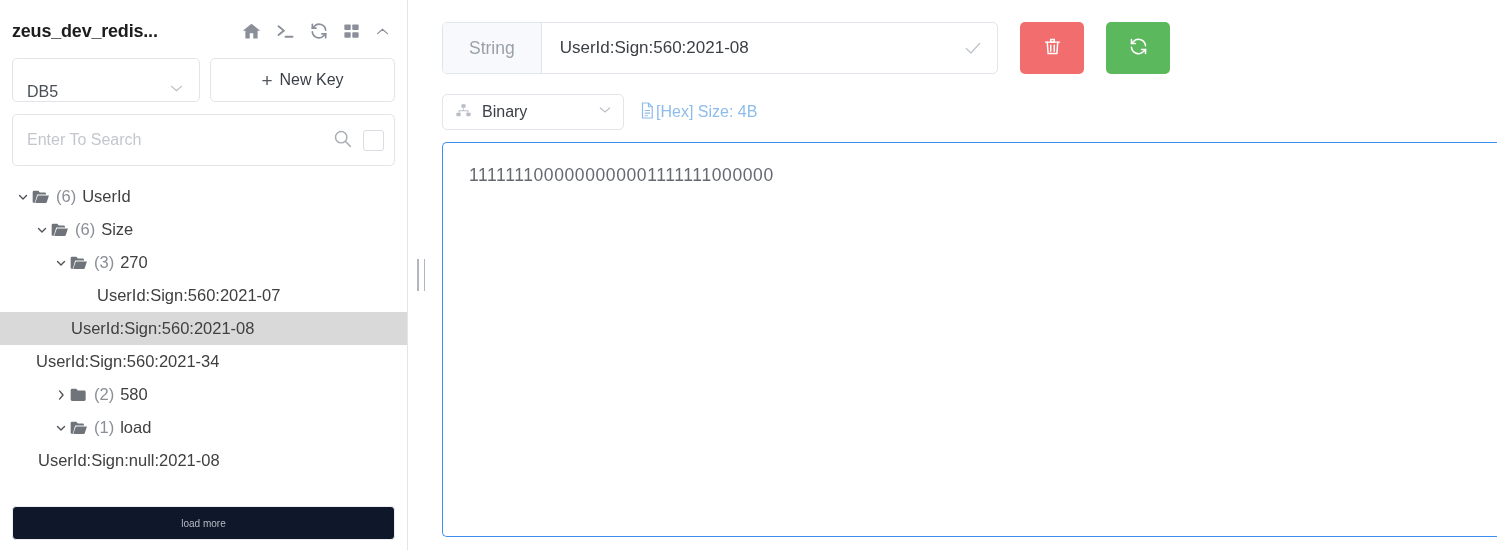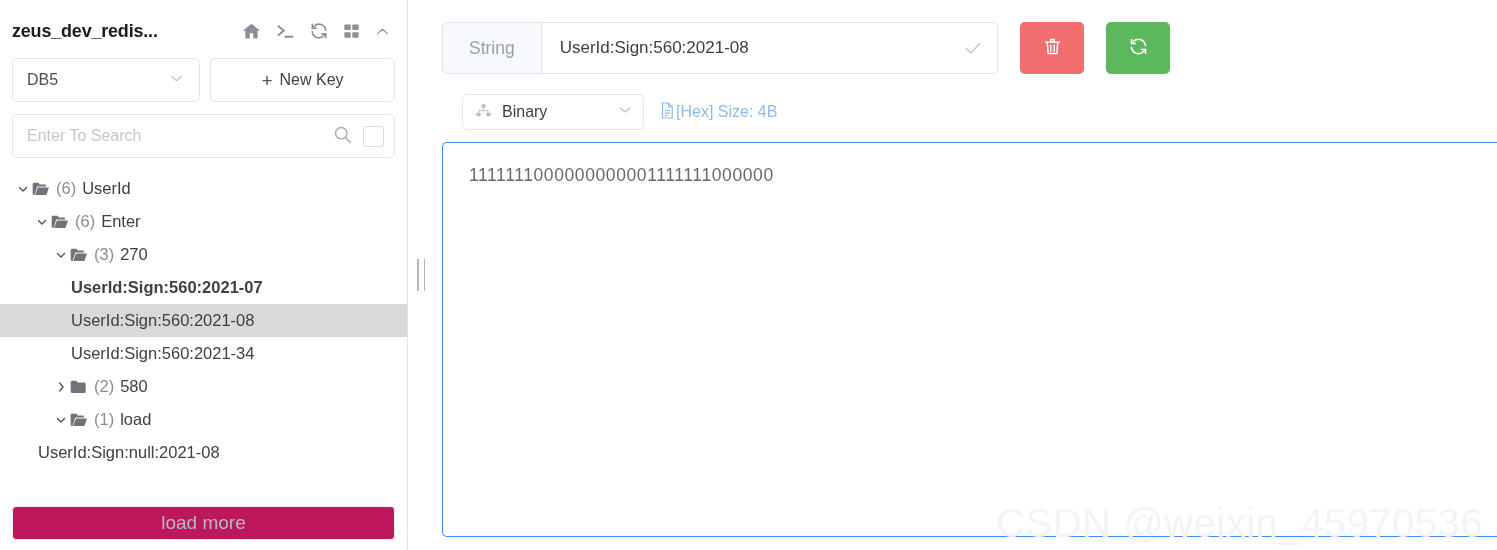--- a/index.html
+++ b/index.html
@@ -33,34 +33,34 @@
     padding-right: 4px;
   }
   .sb-icons .ico { color: #8a8f99; display: flex; align-items: center; cursor: pointer; }
 
   .sb-row2 {
     display: flex; gap: 10px; padding: 6px 12px 0 12px;
   }
   .db-select {
     flex: 0 0 188px; height: 44px;
     border: 1px solid #e2e4e8; border-radius: 5px;
-    display: flex; align-items: center; padding: 0 14px;
+    display: flex; align-items: flex-end; padding: 0 14px;
     font-size: 16px; color: #4a4f57; background: #fff; cursor: pointer;
   }
   .db-select .chev { margin-left: auto; color: #b9bec7; }
   .newkey-btn {
     flex: 1; height: 44px;
     border: 1px solid #e2e4e8; border-radius: 5px;
     display: flex; align-items: center; justify-content: center; gap: 7px;
     font-size: 16px; color: #3a3f47; background: #fff; cursor: pointer;
   }
   .plus { font-size: 19px; color: #53585f; line-height: 1; font-weight: 300; }
 
   .search-wrap {
-    margin: 12px 12px 0 12px; height: 44px;
+    margin: 12px 12px 0 12px; height: 52px;
     border: 1px solid #e2e4e8; border-radius: 5px;
     display: flex; align-items: center; padding: 0 10px 0 14px;
     background: #fff;
   }
   .search-input {
     flex: 1; border: none; outline: none;
     font-size: 16px; color: #3a3f47;
     font-family: "Liberation Sans", sans-serif; background: transparent;
   }
   .search-input::placeholder { color: #c3c7cd; }
@@ -78,21 +78,21 @@
   .tree-row.selected { background: #d9d9d9; }
   .caret { width: 17px; display: flex; justify-content: center; color: #4f5258; flex: 0 0 17px; }
   .folder { margin-right: 5px; display: flex; align-items: center; color: #6f737a; }
   .cnt { color: #8a8e95; margin-right: 6px; }
   .leaf-label { color: #404040; }
 
   .loadmore {
     margin: 4px 12px 10px 12px; height: 34px;
     border: 1px solid #eceef1; border-radius: 4px;
     display: flex; align-items: center; justify-content: center;
-    font-size: 19px; color: #b6bac1; cursor: pointer; background: #be185d;
+    font-size: 10px; color: #b6bac1; cursor: pointer; background: #0f172a;
   }
 
   
   .splitter {
     width: 26px; height: 550px; background: #fff;
     display: flex; align-items: center; justify-content: center;
     cursor: col-resize; flex: 0 0 26px;
   }
   .splitter .bars { display: flex; gap: 5px; }
   .splitter .bars i { display: block; width: 1.5px; height: 32px; background: #b2b6bc; }
@@ -122,21 +122,21 @@
     width: 64px; height: 52px; border-radius: 5px; border: none;
     display: flex; align-items: center; justify-content: center; cursor: pointer;
   }
   .act-del { background: #f26d6d; }
   .act-refresh { background: #52c41a; background: #5cb85c; }
 
   .fmt-row { display: flex; align-items: center; gap: 14px; margin-top: 20px; }
   .fmt-select {
     width: 182px; height: 36px; border: 1px solid #e2e5ea; border-radius: 5px;
     display: flex; align-items: center; padding: 0 10px 0 12px; gap: 10px;
-    font-size: 16px; color: #3c4046; background: #fff; cursor: pointer; margin-left: 20px;
+    font-size: 16px; color: #3c4046; background: #fff; cursor: pointer;
   }
   .fmt-select .chev { margin-left: auto; color: #bcc1c8; }
   .hexinfo {
     display: flex; align-items: center; 
     color: #8ebcea; font-size: 16px; cursor: pointer;
   }
 
   .content-box {
     margin-top: 12px; margin-right: -8px;
     height: 395px;
@@ -246,44 +246,44 @@
               <path d="M6 9.5l6 6 6-6"></path>
             </svg>
           </span>
           <span class="folder">
             <svg width="20" height="20" viewBox="0 0 24 24" fill="currentColor">
               <path d="M2 6a1.6 1.6 0 0 1 1.6-1.6h5.2l1.8 2.1h5.8A1.6 1.6 0 0 1 18 8.1v.9H7.4L4.6 19H3.2A1.2 1.2 0 0 1 2 17.8z"></path>
               <path d="M8.2 10.2h13.3l-2.6 8.1a1.5 1.5 0 0 1-1.4 1H5.1z"></path>
             </svg>
           </span>
           <span class="cnt">(6)</span>
-          <span class="leaf-label">Enter</span>
+          <span class="leaf-label">Size</span>
         </div>
         <div class="tree-row" style="padding-left: 52px;">
           <span class="caret">
             <svg width="14" height="14" viewBox="0 0 24 24" fill="none" stroke="currentColor" stroke-width="2.4" stroke-linecap="round" stroke-linejoin="round">
               <path d="M6 9.5l6 6 6-6"></path>
             </svg>
           </span>
           <span class="folder">
             <svg width="20" height="20" viewBox="0 0 24 24" fill="currentColor">
               <path d="M2 6a1.6 1.6 0 0 1 1.6-1.6h5.2l1.8 2.1h5.8A1.6 1.6 0 0 1 18 8.1v.9H7.4L4.6 19H3.2A1.2 1.2 0 0 1 2 17.8z"></path>
               <path d="M8.2 10.2h13.3l-2.6 8.1a1.5 1.5 0 0 1-1.4 1H5.1z"></path>
             </svg>
           </span>
           <span class="cnt">(3)</span>
           <span class="leaf-label">270</span>
         </div>
-        <div class="tree-row" style="padding-left: 71px; font-weight: bold;">
+        <div class="tree-row" style="padding-left: 97px;">
           <span class="leaf-label">UserId:Sign:560:2021-07</span>
         </div>
         <div class="tree-row selected" style="padding-left: 71px;">
           <span class="leaf-label">UserId:Sign:560:2021-08</span>
         </div>
-        <div class="tree-row" style="padding-left: 71px;">
+        <div class="tree-row" style="padding-left: 36px;">
           <span class="leaf-label">UserId:Sign:560:2021-34</span>
         </div>
         <div class="tree-row" style="padding-left: 52px;">
           <span class="caret">
             <svg width="14" height="14" viewBox="0 0 24 24" fill="none" stroke="currentColor" stroke-width="2.4" stroke-linecap="round" stroke-linejoin="round">
               <path d="M9.5 5l6 7-6 7"></path>
             </svg>
           </span>
           <span class="folder">
             <svg width="20" height="20" viewBox="0 0 24 24" fill="currentColor">
@@ -386,15 +386,14 @@
               <path d="M14 2v5h5"></path>
               <path d="M9 12h7M9 15.5h7M9 19h4"></path>
             </svg>
         </span>
         <span>[Hex] Size: 4B</span>
       </div>
     </div>
 
     <div class="content-box">1111111000000000001111111000000</div>
 
-    <div class="watermark">CSDN @weixin_45970536</div>
   </div>
 </div>
 
 </body></html>

